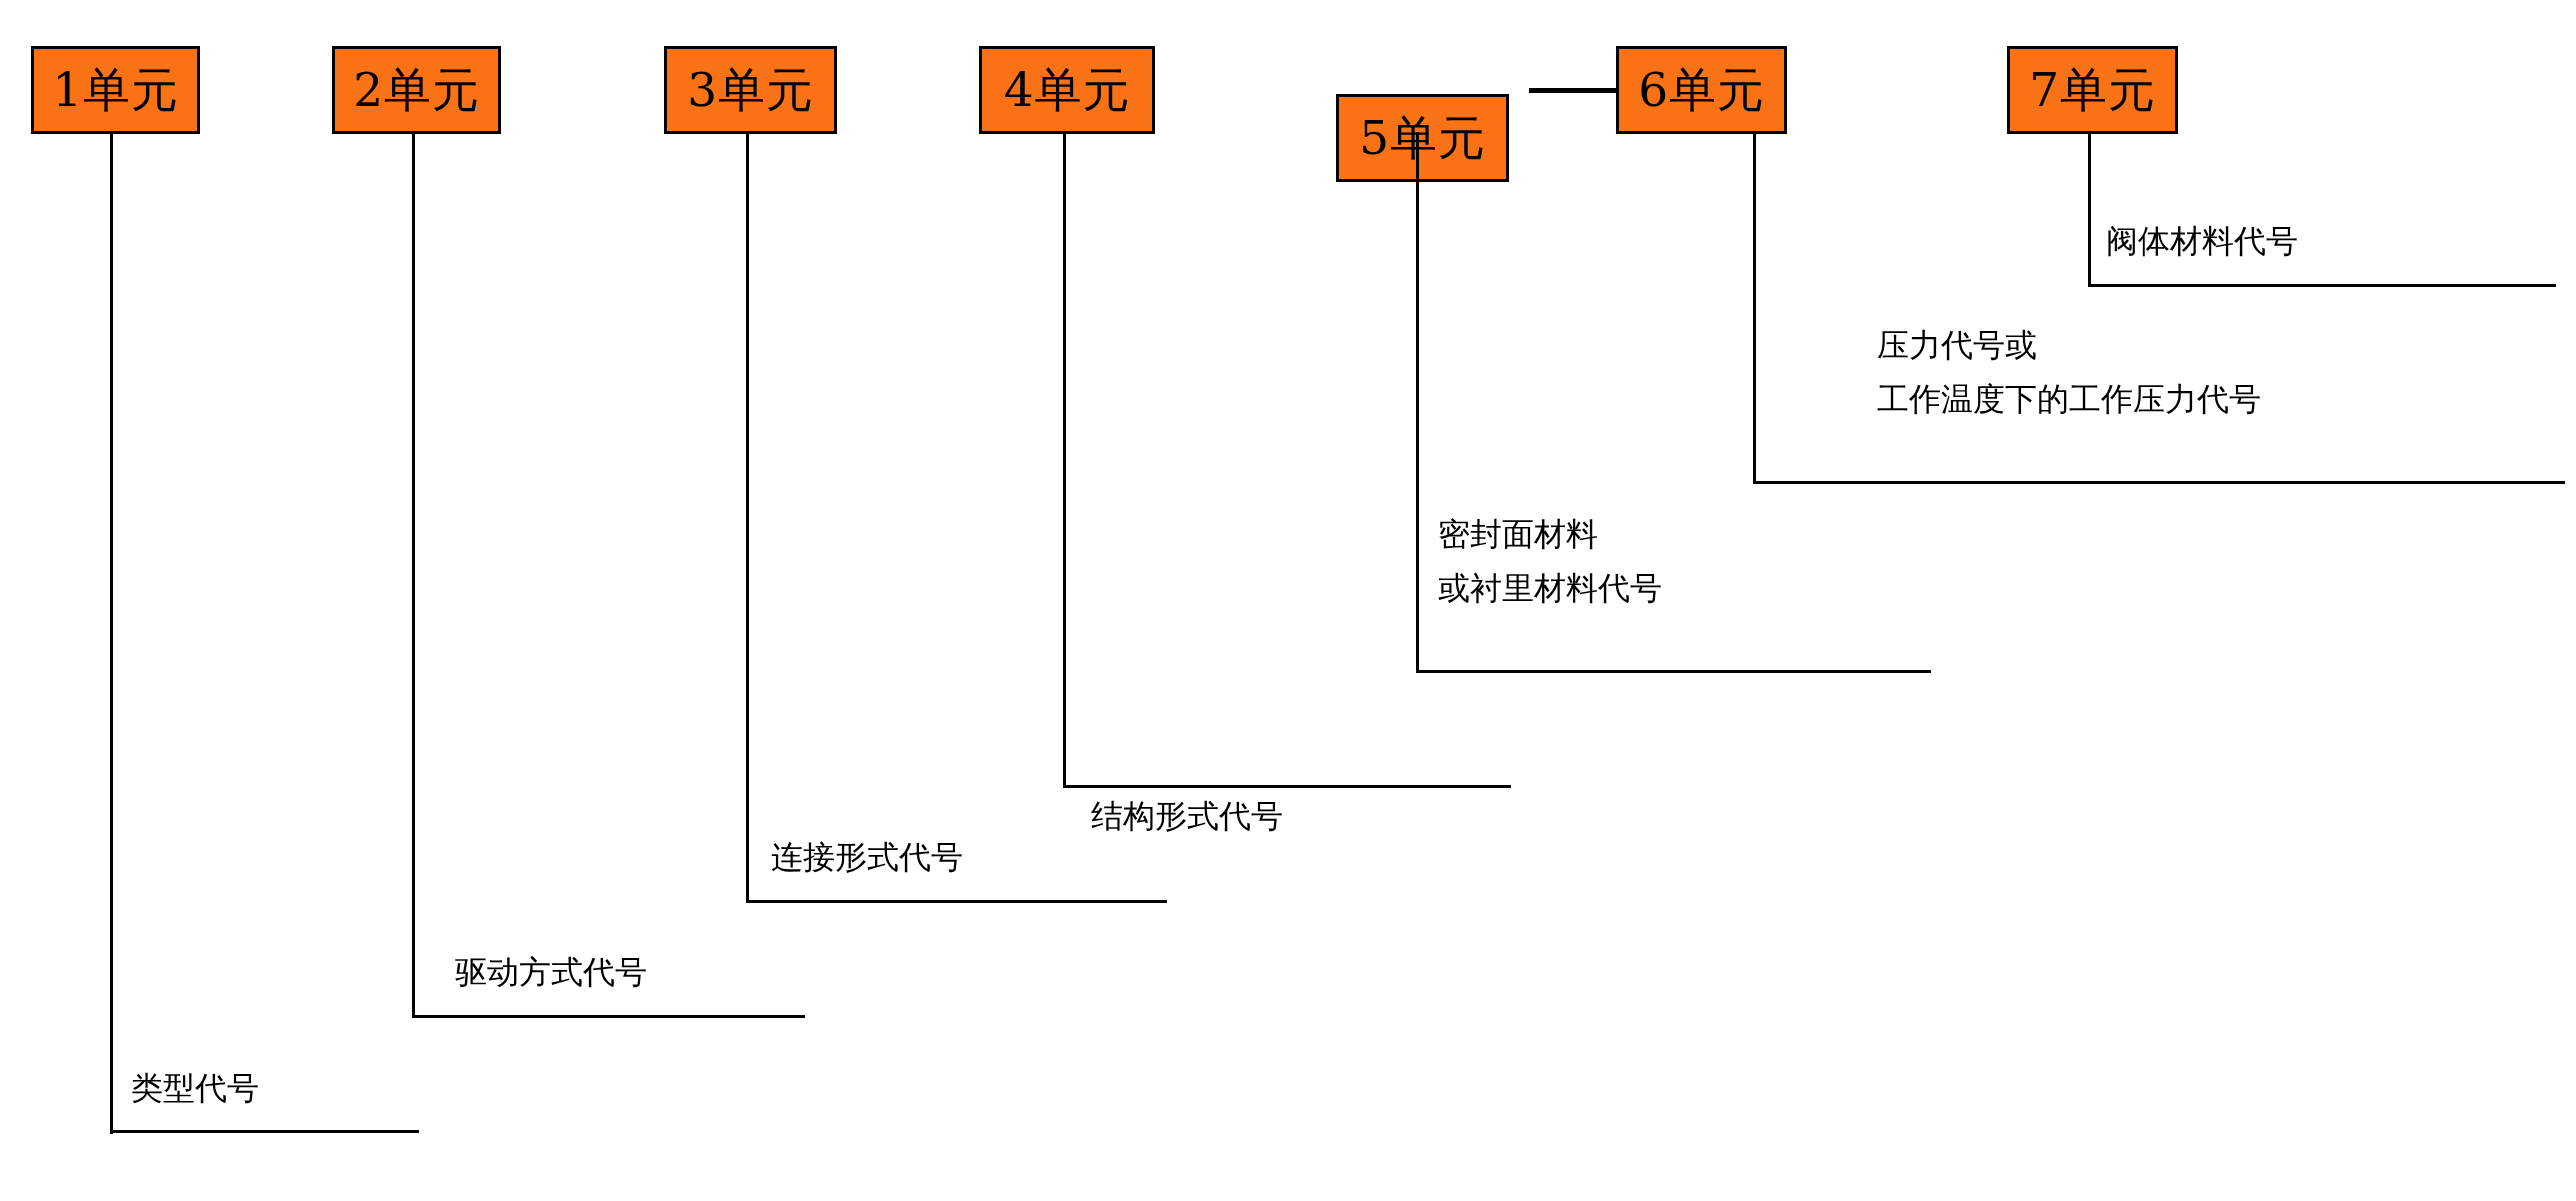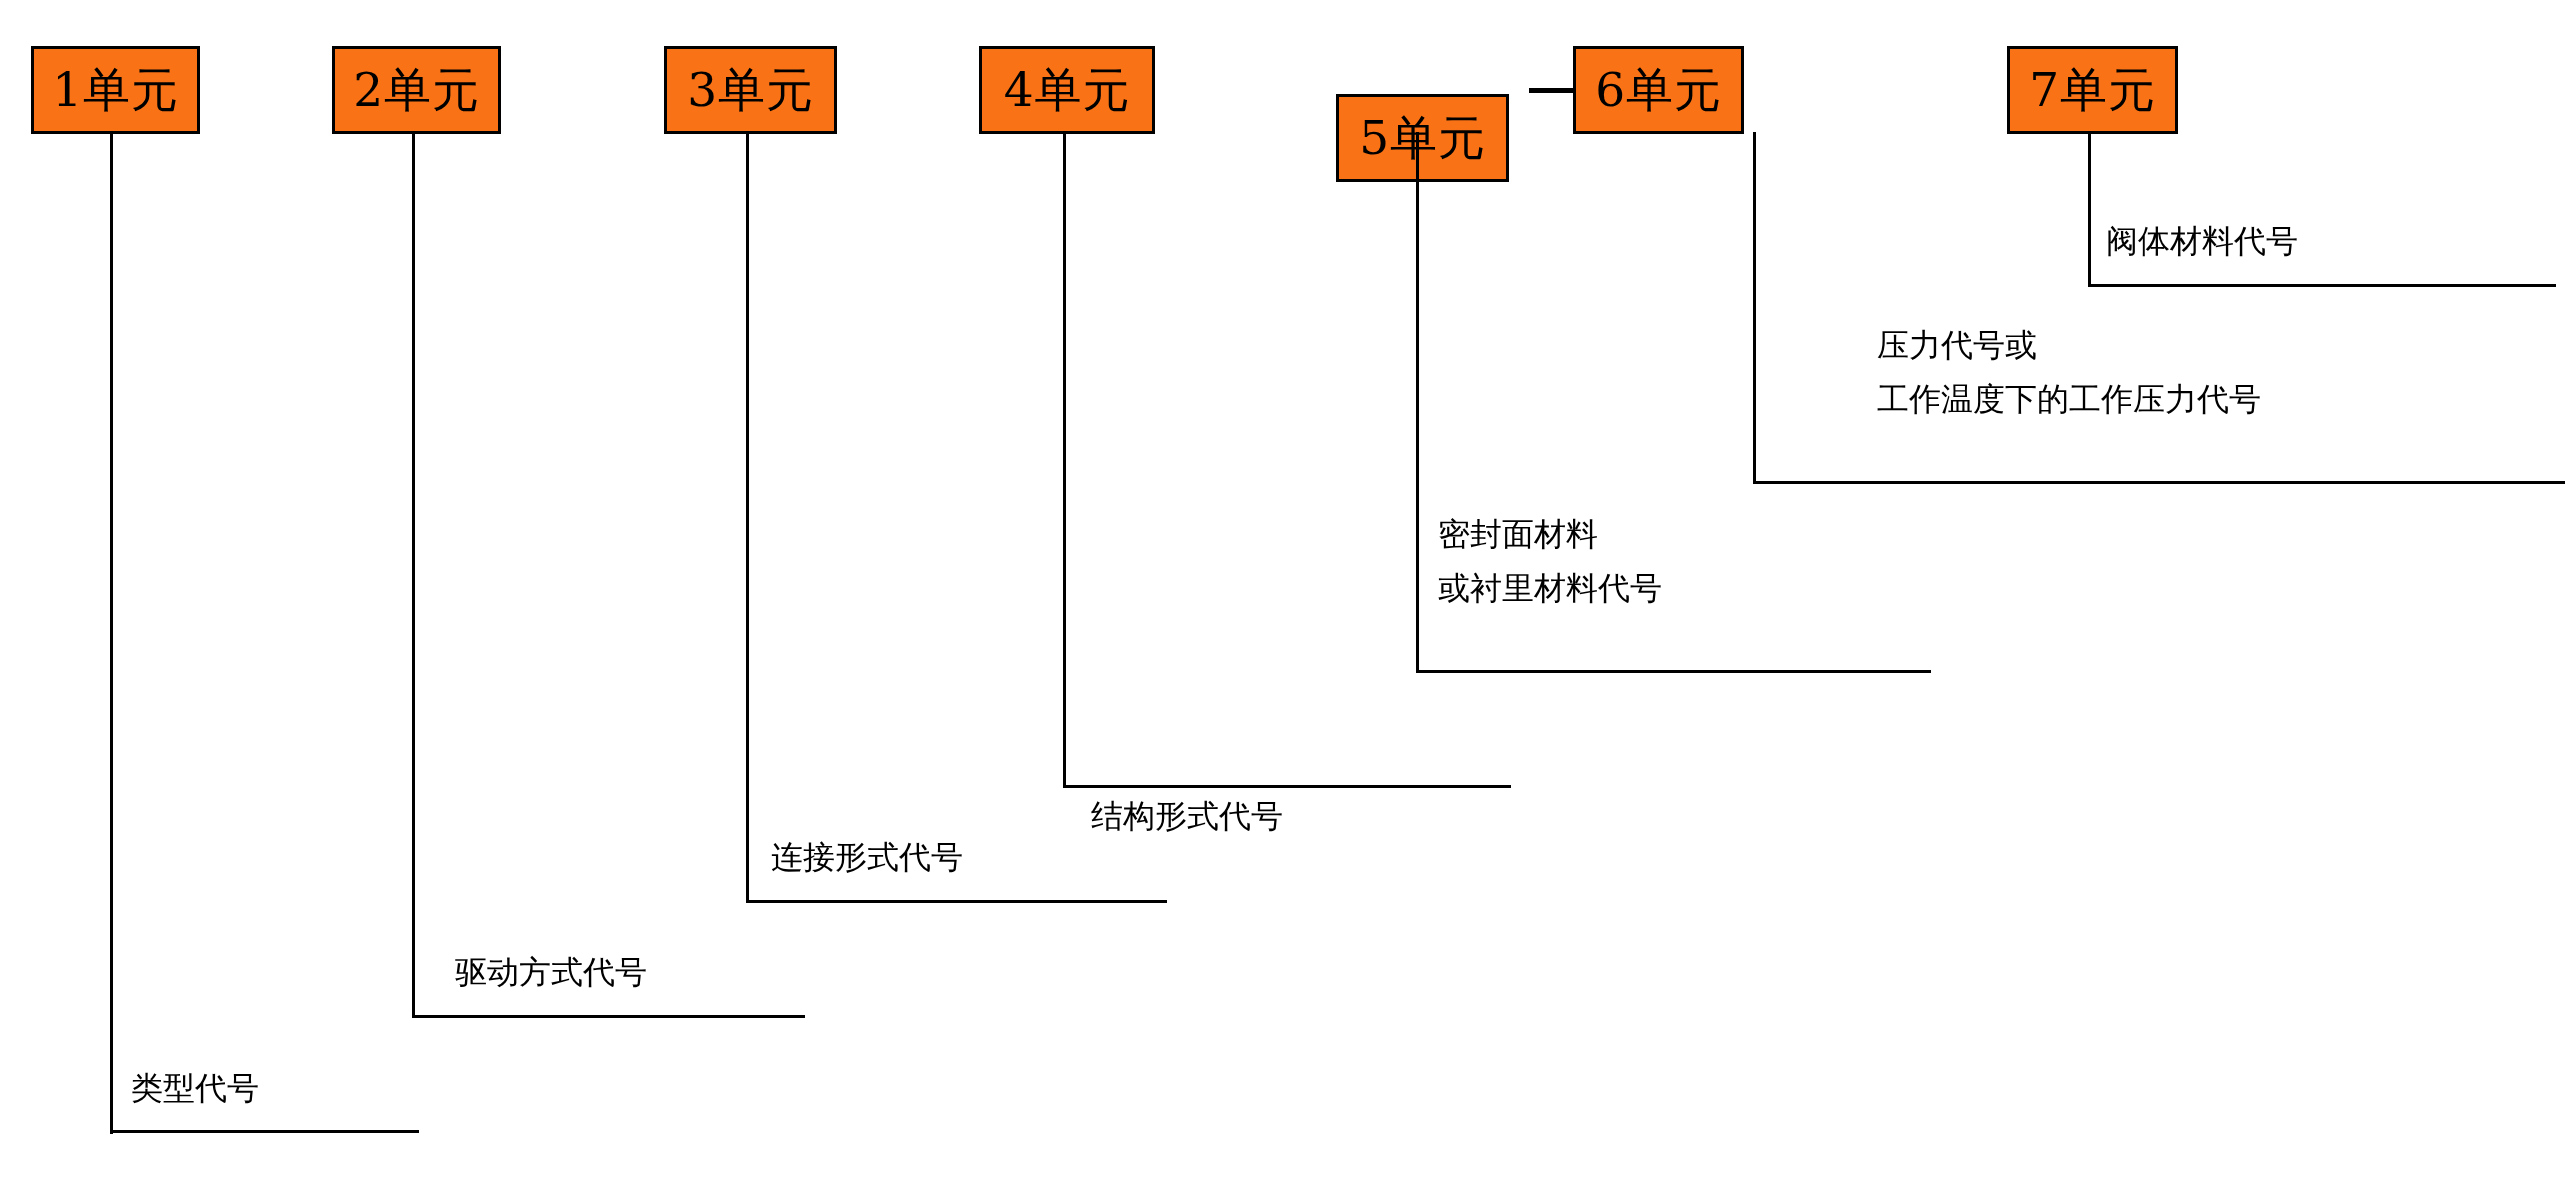--- a/index.html
+++ b/index.html
@@ -95,21 +95,21 @@
   </div>
   <div class="vline" style="left:1416px; top:132px; height:541px;"></div>
   <div class="hline" style="left:1416px; top:670px; width:515px;"></div>
   <div class="caption two-line" style="left:1438px; top:507px;">
     <div>密封面材料</div>
     <div>或衬里材料代号</div>
   </div>
 
   <div class="dash-connector" style="left:1529px; top:88px; width:125px;"></div>
 
-  <div class="unit-box" style="left:1573px; width:165px;text-align:right;">
+  <div class="unit-box" style="left:1616px; width:165px;text-align:right;">
     <span>6单元</span>
   </div>
   <div class="vline" style="left:1753px; top:132px; height:352px;"></div>
   <div class="hline" style="left:1753px; top:481px; width:812px;"></div>
   <div class="caption two-line" style="left:1877px; top:318px;">
     <div>压力代号或</div>
     <div>工作温度下的工作压力代号</div>
   </div>
 
   <div class="unit-box" style="left:1995px; width:165px;margin-left:12px;">

